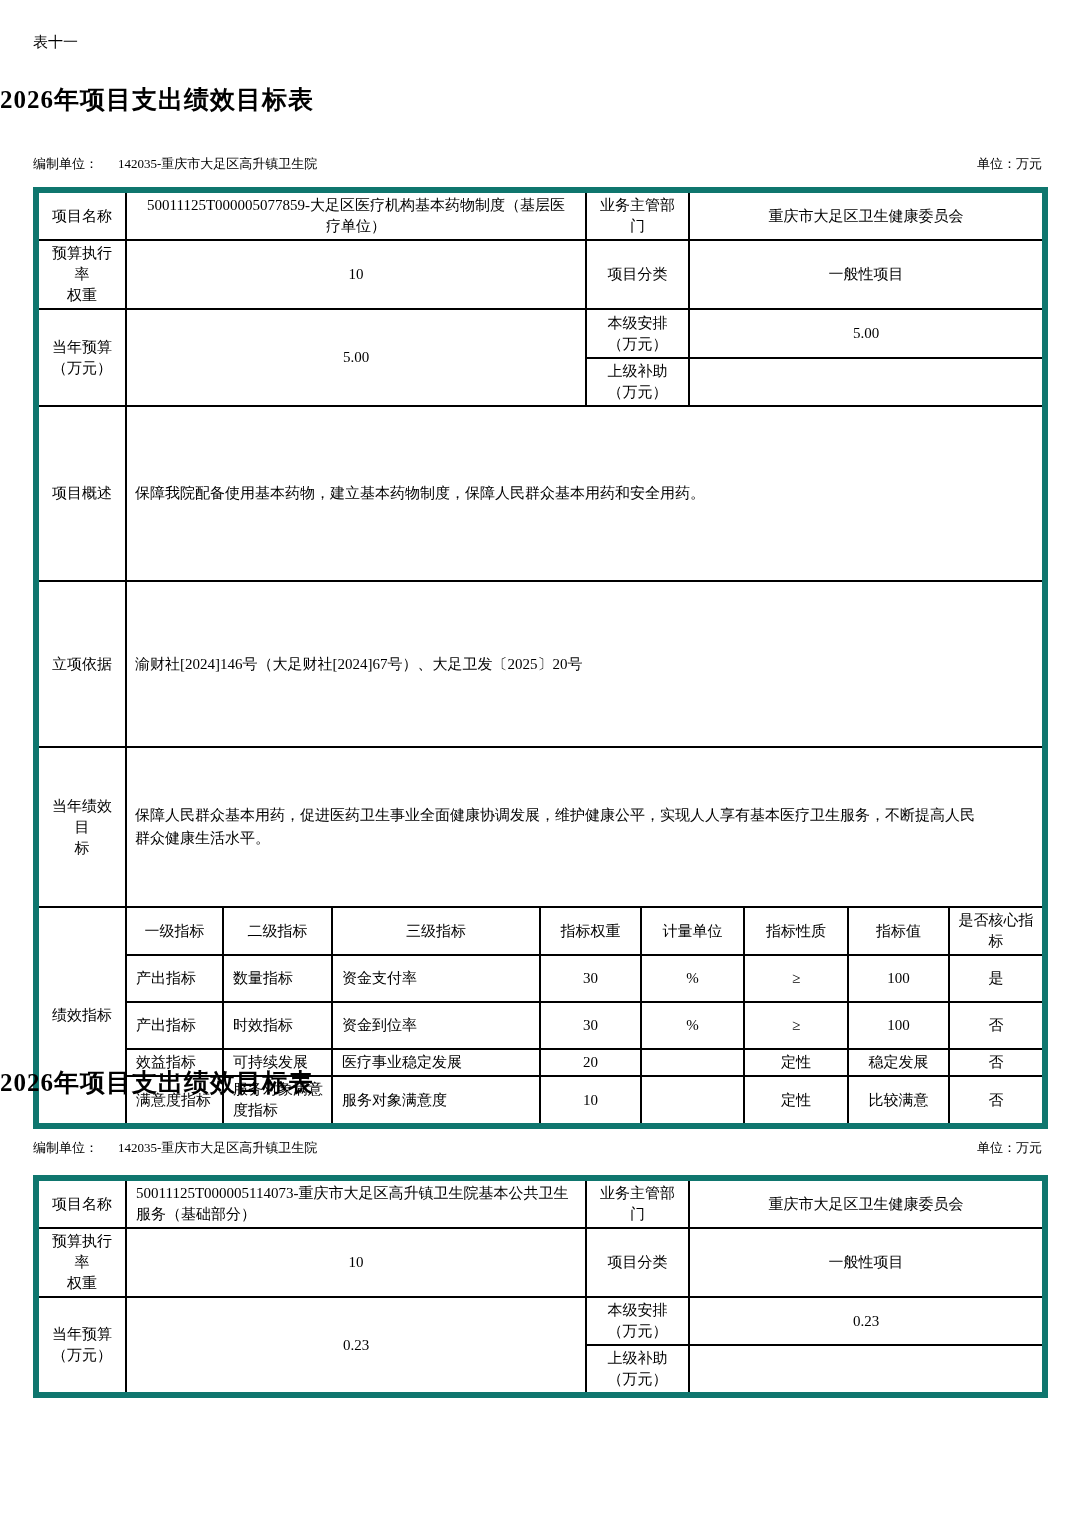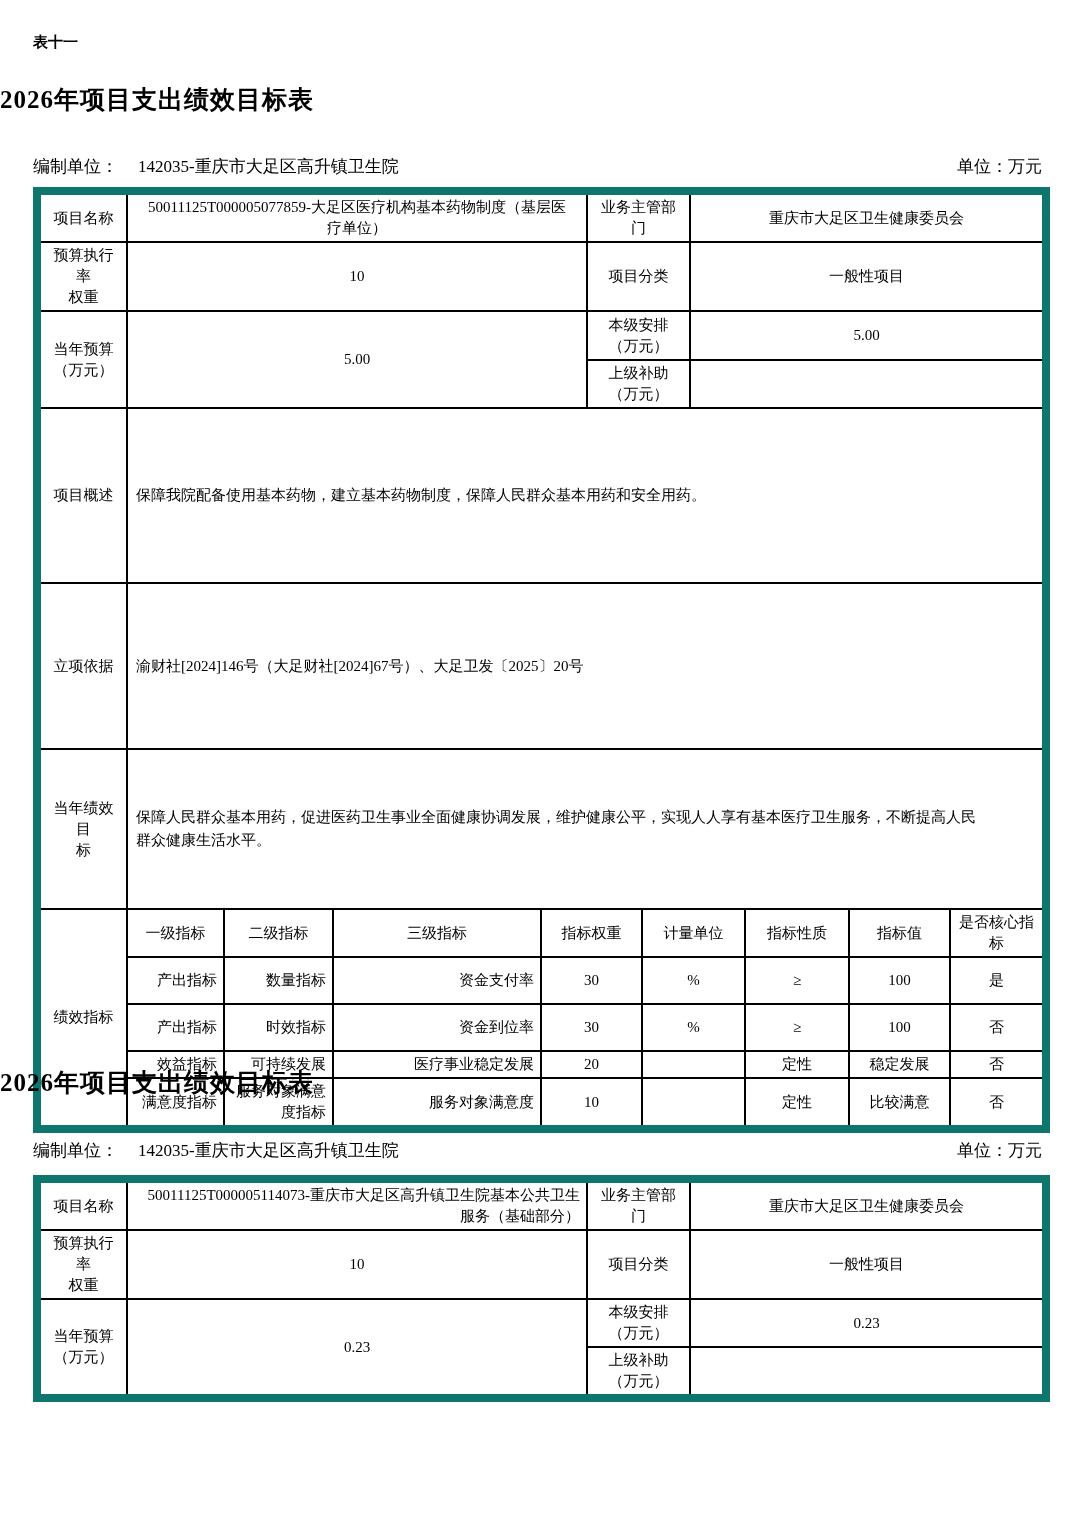--- a/index.html
+++ b/index.html
@@ -5,57 +5,57 @@
   * { box-sizing: border-box; }
   html, body { margin: 0; padding: 0; }
   body {
     width: 1074px; height: 1520px;
     background: #ffffff;
     color: #000000;
     font-family: "Liberation Serif", "DejaVu Serif", serif;
   }
   .sheet { position: relative; width: 1074px; height: 1520px; overflow: hidden; background:#fff; }
 
-  .sheet-label { position: absolute; left: 33px; top: 33px; font-size: 15px; font-weight: bold; }
+  .sheet-label { position: absolute; left: 33px; top: 33px; font-size: 15px; }
 
   .doc-title {
     position: absolute; left: 0; width: 100%;
     margin: 0; text-align: left;
     font-size: 25px; font-weight: bold; letter-spacing: 1px;
   }
   #title1 { top: 83px; }
   #title2 { top: 1066px; }
 
   .meta-row {
     position: absolute; left: 33px; width: 1009px;
     display: flex; justify-content: space-between; align-items: baseline;
-    font-size: 17px;
+    font-size: 13px;
   }
   #meta1 { top: 155px; }
   #meta2 { top: 1139px; }
   .meta-left .meta-label { margin-right: 20px; }
 
   table.grid {
     position: absolute; left: 33px;
     width: 1009px;
     border-collapse: collapse; table-layout: fixed;
-    border: 8px solid #0f766e;
+    border: 6px solid #0f766e;
   }
   #table1 { top: 187px; }
   #table2 { top: 1175px; }
 
   .grid td {
     border: 2px solid #000;
     font-size: 15px; line-height: 21px;
     padding: 2px 6px;
     text-align: center; vertical-align: middle;
     white-space: pre-line;
     overflow: hidden;
   }
-  .grid td.left { text-align: right; padding-left: 9px; }
+  .grid td.left { text-align: left; padding-left: 9px; }
   .grid td.para { text-align: left; padding: 20px 8px; line-height: 23px; }
 </style>
 </head>
 <body>
 
 <div class="sheet">
 
   <div class="sheet-label">表十一</div>
 
   <h1 class="doc-title" id="title1">2026年项目支出绩效目标表</h1>

